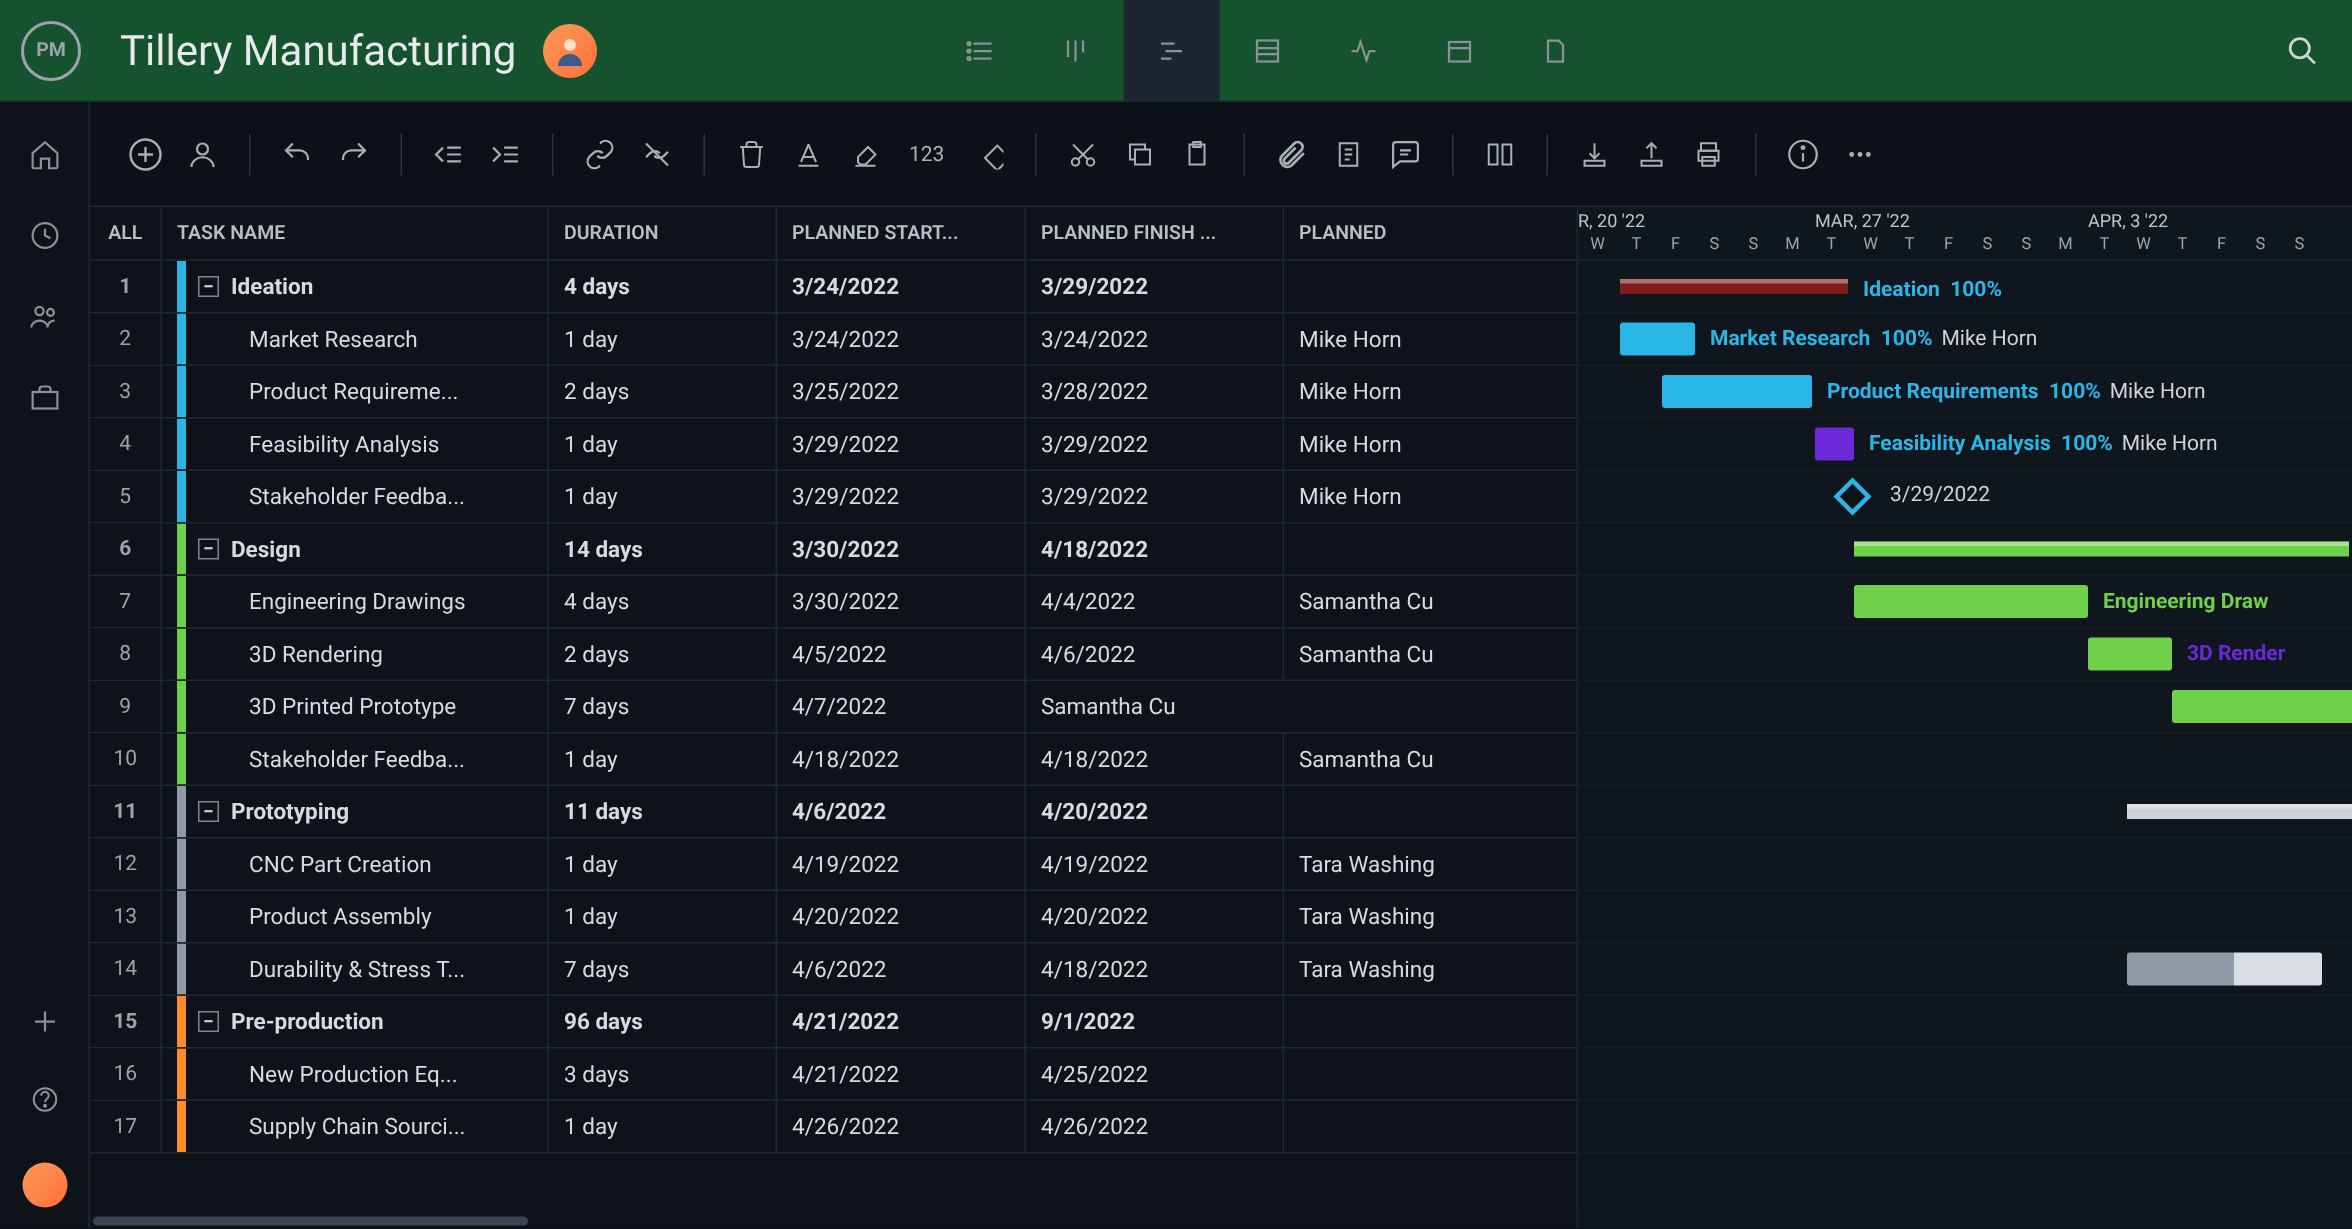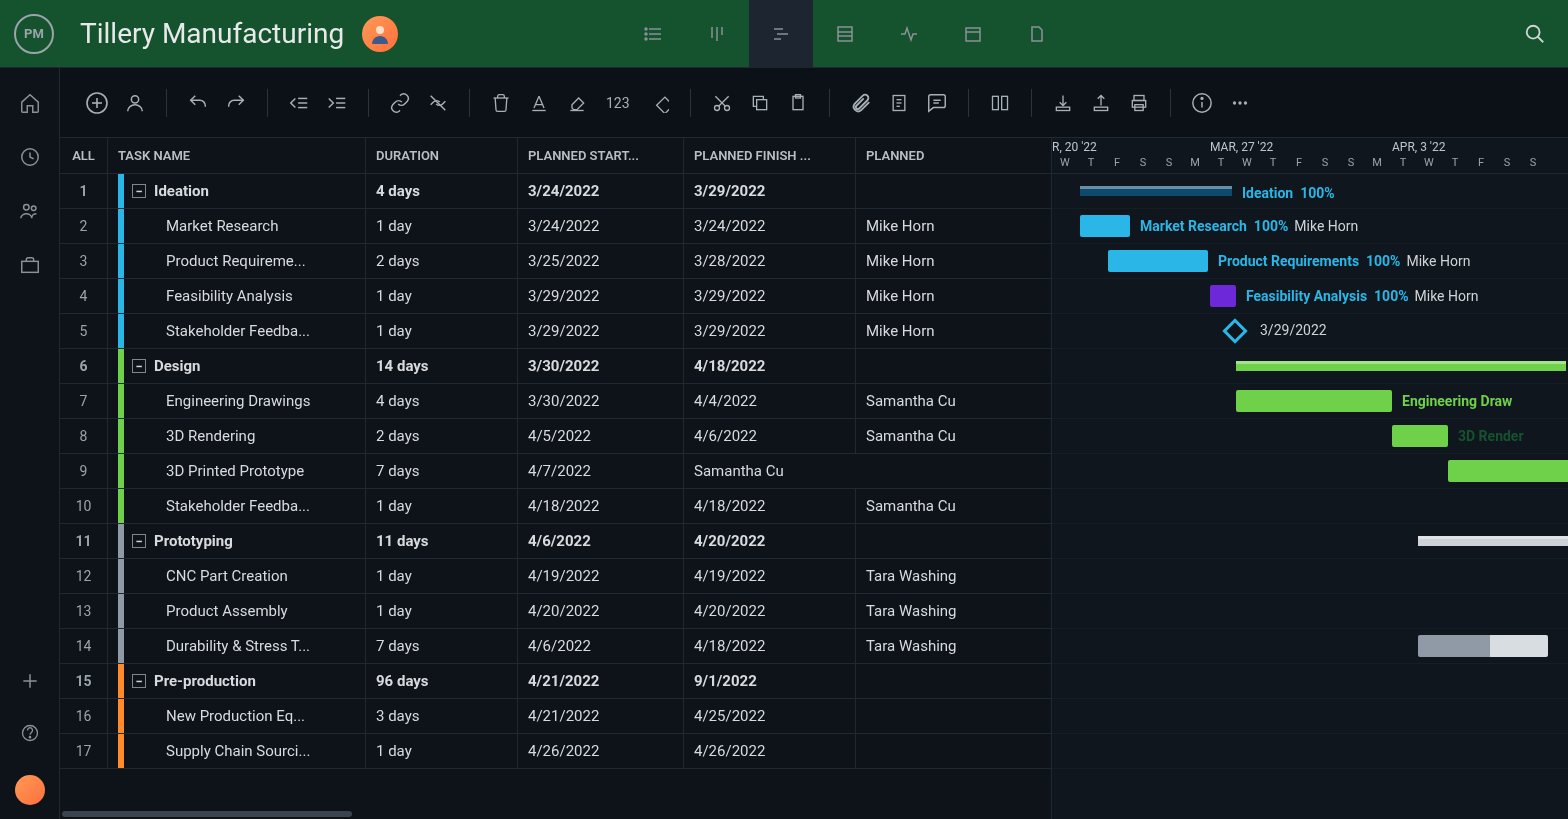--- a/index.html
+++ b/index.html
@@ -582,21 +582,21 @@
                 <div class="gantt-day">T</div>
                 <div class="gantt-day">W</div>
                 <div class="gantt-day">T</div>
                 <div class="gantt-day">F</div>
                 <div class="gantt-day">S</div>
                 <div class="gantt-day">S</div>
               </div>
           </div>
           <div class="gantt-body" id="gantt-body">
               <div class="gantt-row">
-                <div class="gbar summary" style="left: 28px; width: 152px; background: #0c4a6e; border-top-color: rgba(255, 255, 255, 0.376);">
+                <div class="gbar summary" style="left: 28px; width: 152px; background: #7f1d1d; border-top-color: rgba(255, 255, 255, 0.376);">
                   <div class="gbar-label">
                     <span style="color:#2ab7e8">Ideation&nbsp;&nbsp;100%</span>
                   </div>
                 </div>
               </div>
               <div class="gantt-row">
                 <div class="gbar" style="left: 28px; width: 50px; background: rgb(42, 183, 232);">
                   <div class="gbar-label">
                     <span style="color:#2ab7e8">Market Research&nbsp;&nbsp;100%</span>
                     <span class="asg">Mike Horn</span>
@@ -629,21 +629,21 @@
               <div class="gantt-row">
                 <div class="gbar" style="left: 184px; width: 156px; background: rgb(111, 208, 74);">
                   <div class="gbar-label">
                     <span style="color:#6fd04a">Engineering Draw</span>
                   </div>
                 </div>
               </div>
               <div class="gantt-row">
                 <div class="gbar" style="left: 340px; width: 56px; background: rgb(111, 208, 74);">
                   <div class="gbar-label">
-                    <span style="color:#14532d">3D Render</span>
+                    <span style="color:#6d28d9">3D Render</span>
                   </div>
                 </div>
               </div>
               <div class="gantt-row">
                 <div class="gbar" style="left: 396px; width: 130px; background: rgb(111, 208, 74);"></div>
               </div>
               <div class="gantt-row"></div>
               <div class="gantt-row">
                 <div class="gbar summary" style="left: 366px; width: 160px; background: rgb(207, 211, 215); border-top-color: rgba(255, 255, 255, 0.376);"></div>
               </div>

